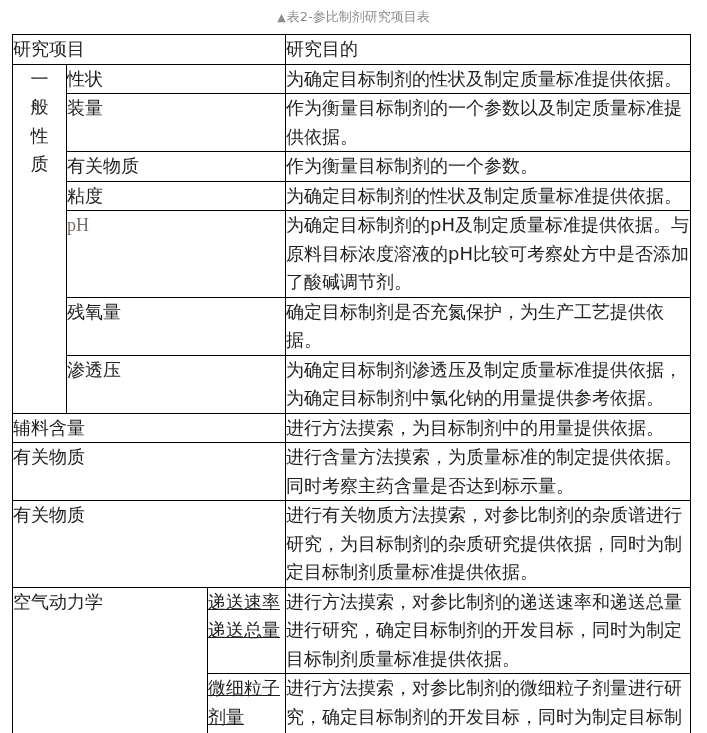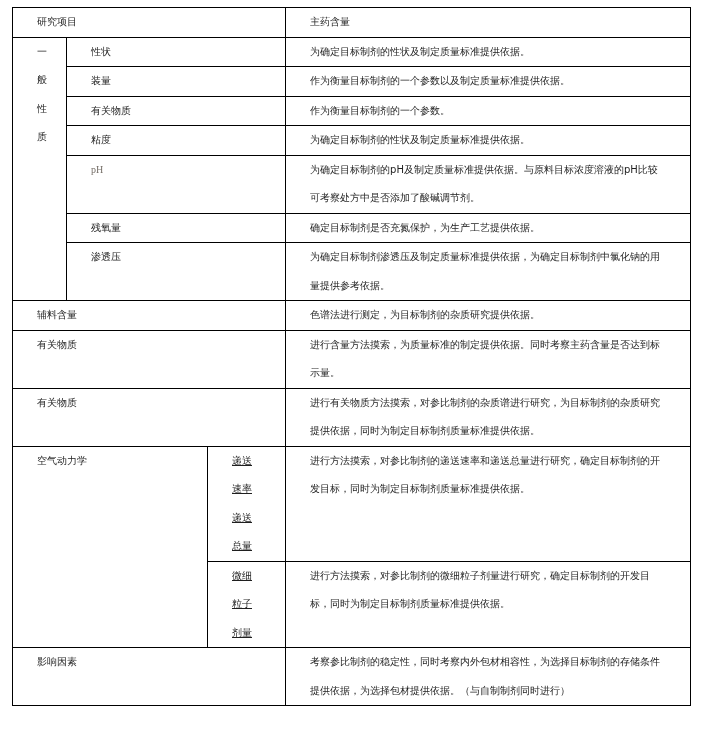--- a/index.html
+++ b/index.html
@@ -34,22 +34,22 @@
     margin-right:1px;
   }
   table.research{
     border-collapse:collapse;
     table-layout:fixed;
     width:678px;
     margin:7px 0 0 12px;
   }
   table.research td{
     border:1px solid var(--color-border);
-    padding:0 24px;
-    font-size:10px;
+    padding:0 0;
+    font-size:18px;
     line-height:28.5px;
     vertical-align:top;
     overflow:hidden;
     word-break:break-all;
   }
   td.vlabel{
     vertical-align:middle;
     text-align:center;
     white-space:pre-line;
     padding:0 4px;
@@ -66,33 +66,36 @@
     font-family:Liberation Serif, serif;
   }
   tr.h27 td{height:28px;}
   tr.h29 td{height:29px;}
 </style>
 </head>
 <body>
 
 <div class="page">
 
+  <div class="caption">
+    <span class="marker">▲</span><span>表2-参比制剂研究项目表</span>
+  </div>
 
   <table class="research">
     <colgroup>
       <col style="width:54px">
       <col style="width:141px">
       <col style="width:78px">
       <col style="width:405px">
     </colgroup>
 
     <tbody>
         <tr class="h27">
       <td colspan="3">研究项目</td>
-      <td>主药含量</td>
+      <td>研究目的</td>
     </tr>
 
     <tr class="h29">
       <td rowspan="7" class="vlabel">一
 般
 性
 质</td>
       <td colspan="2">性状</td>
       <td>为确定目标制剂的性状及制定质量标准提供依据。</td>
     </tr>
@@ -116,21 +119,21 @@
       <td colspan="2">残氧量</td>
       <td>确定目标制剂是否充氮保护，为生产工艺提供依据。</td>
     </tr>
     <tr>
       <td colspan="2">渗透压</td>
       <td>为确定目标制剂渗透压及制定质量标准提供依据，为确定目标制剂中氯化钠的用量提供参考依据。</td>
     </tr>
 
     <tr class="h29">
       <td colspan="3">辅料含量</td>
-      <td>色谱法进行测定，为目标制剂的杂质研究提供依据。</td>
+      <td>进行方法摸索，为目标制剂中的用量提供依据。</td>
     </tr>
     <tr>
       <td colspan="3">有关物质</td>
       <td>进行含量方法摸索，为质量标准的制定提供依据。同时考察主药含量是否达到标示量。</td>
     </tr>
     <tr>
       <td colspan="3">有关物质</td>
       <td>进行有关物质方法摸索，对参比制剂的杂质谱进行研究，为目标制剂的杂质研究提供依据，同时为制定目标制剂质量标准提供依据。</td>
     </tr>
 

